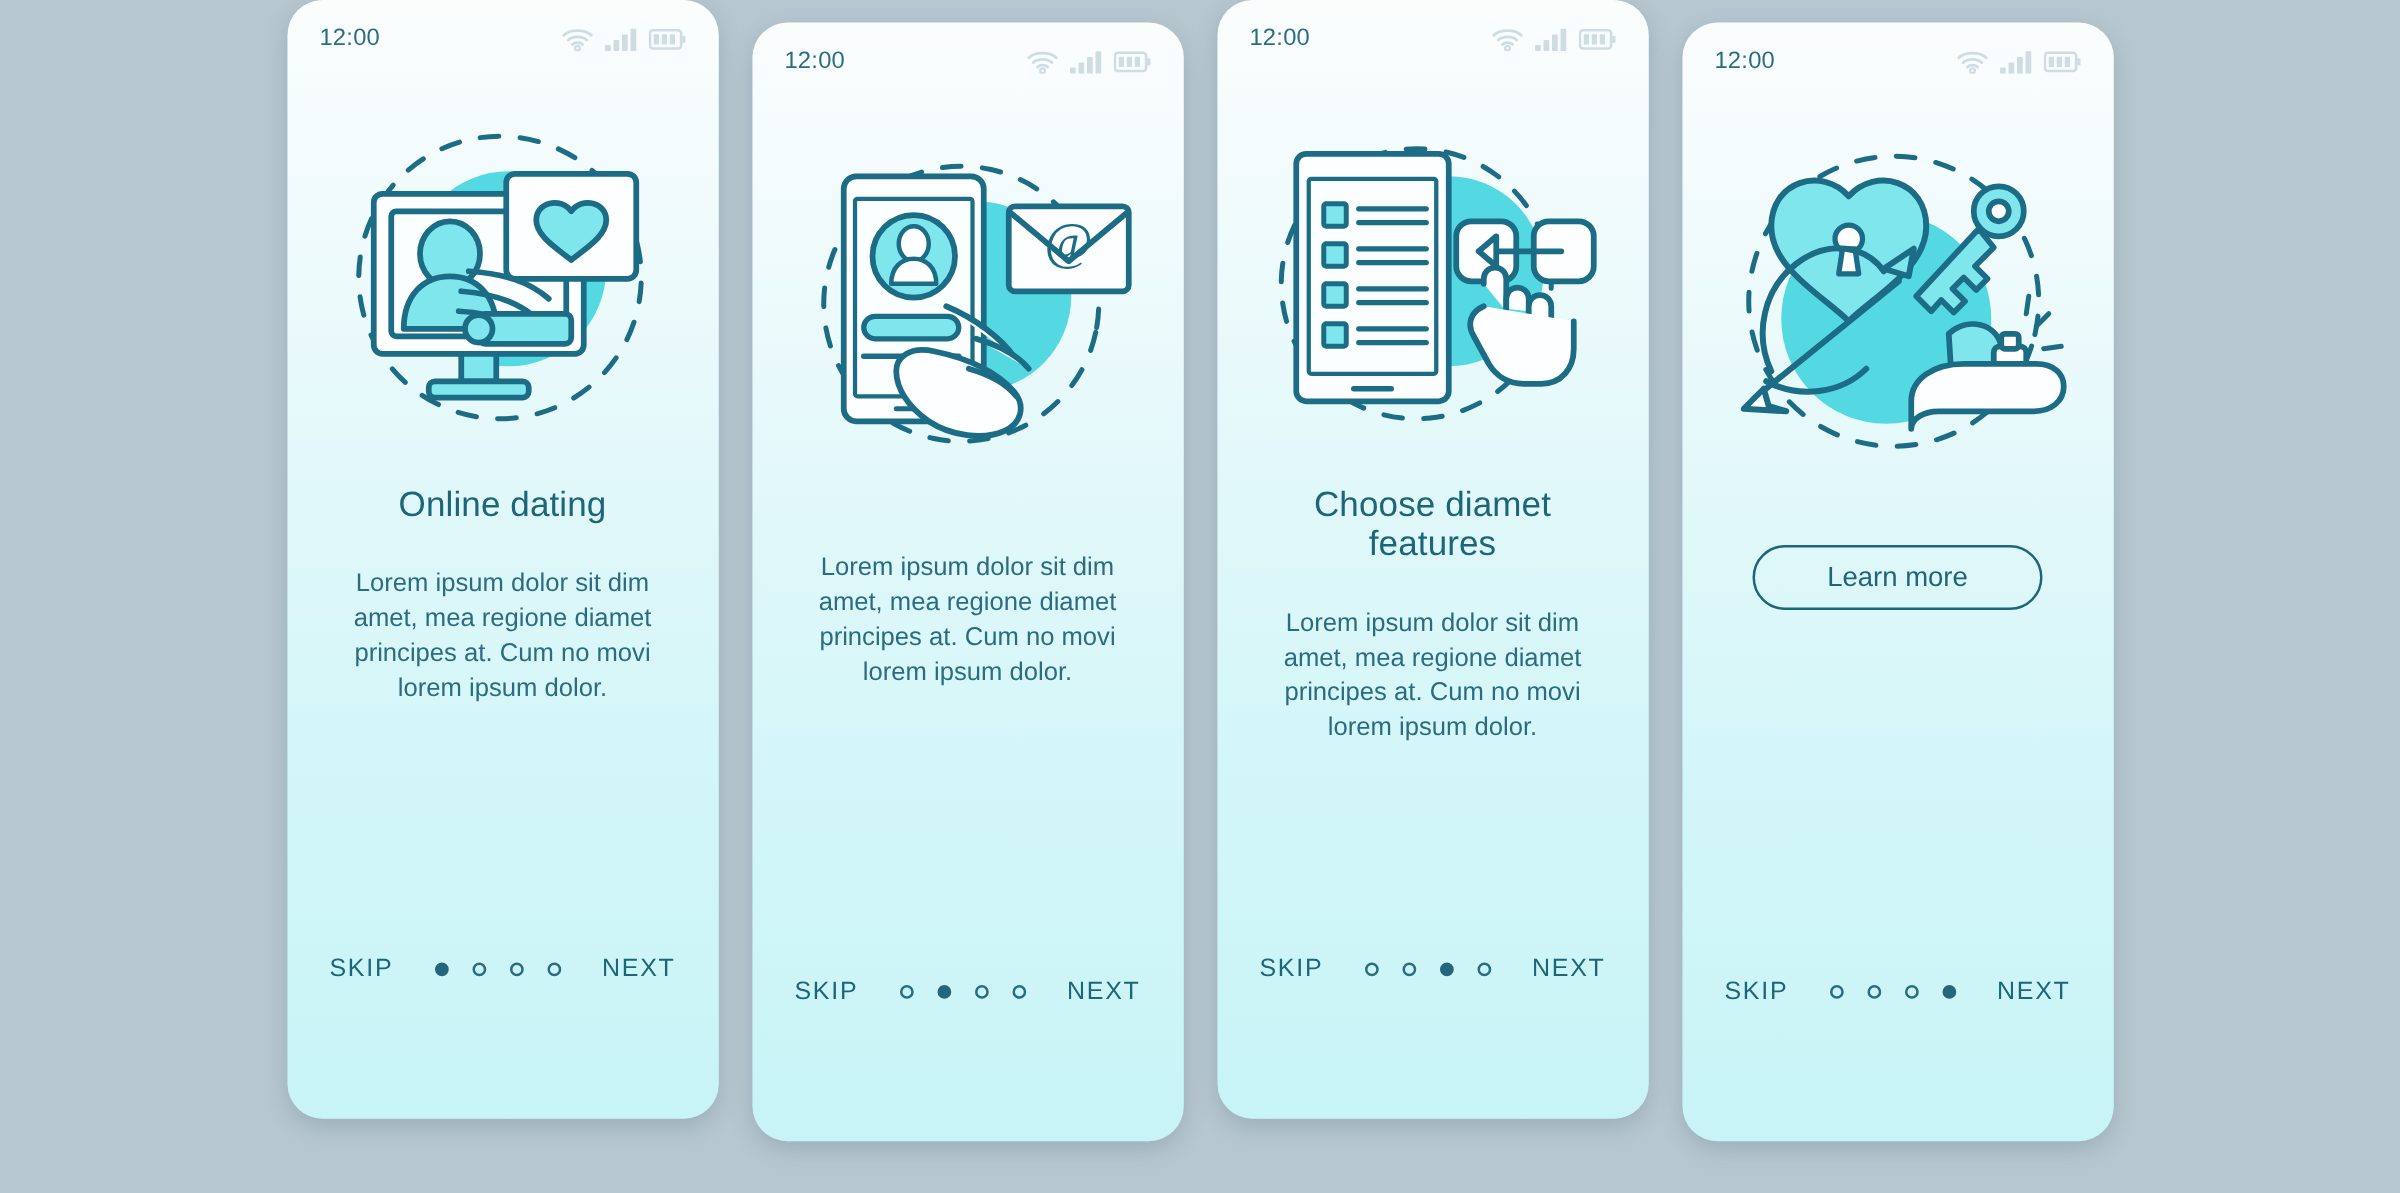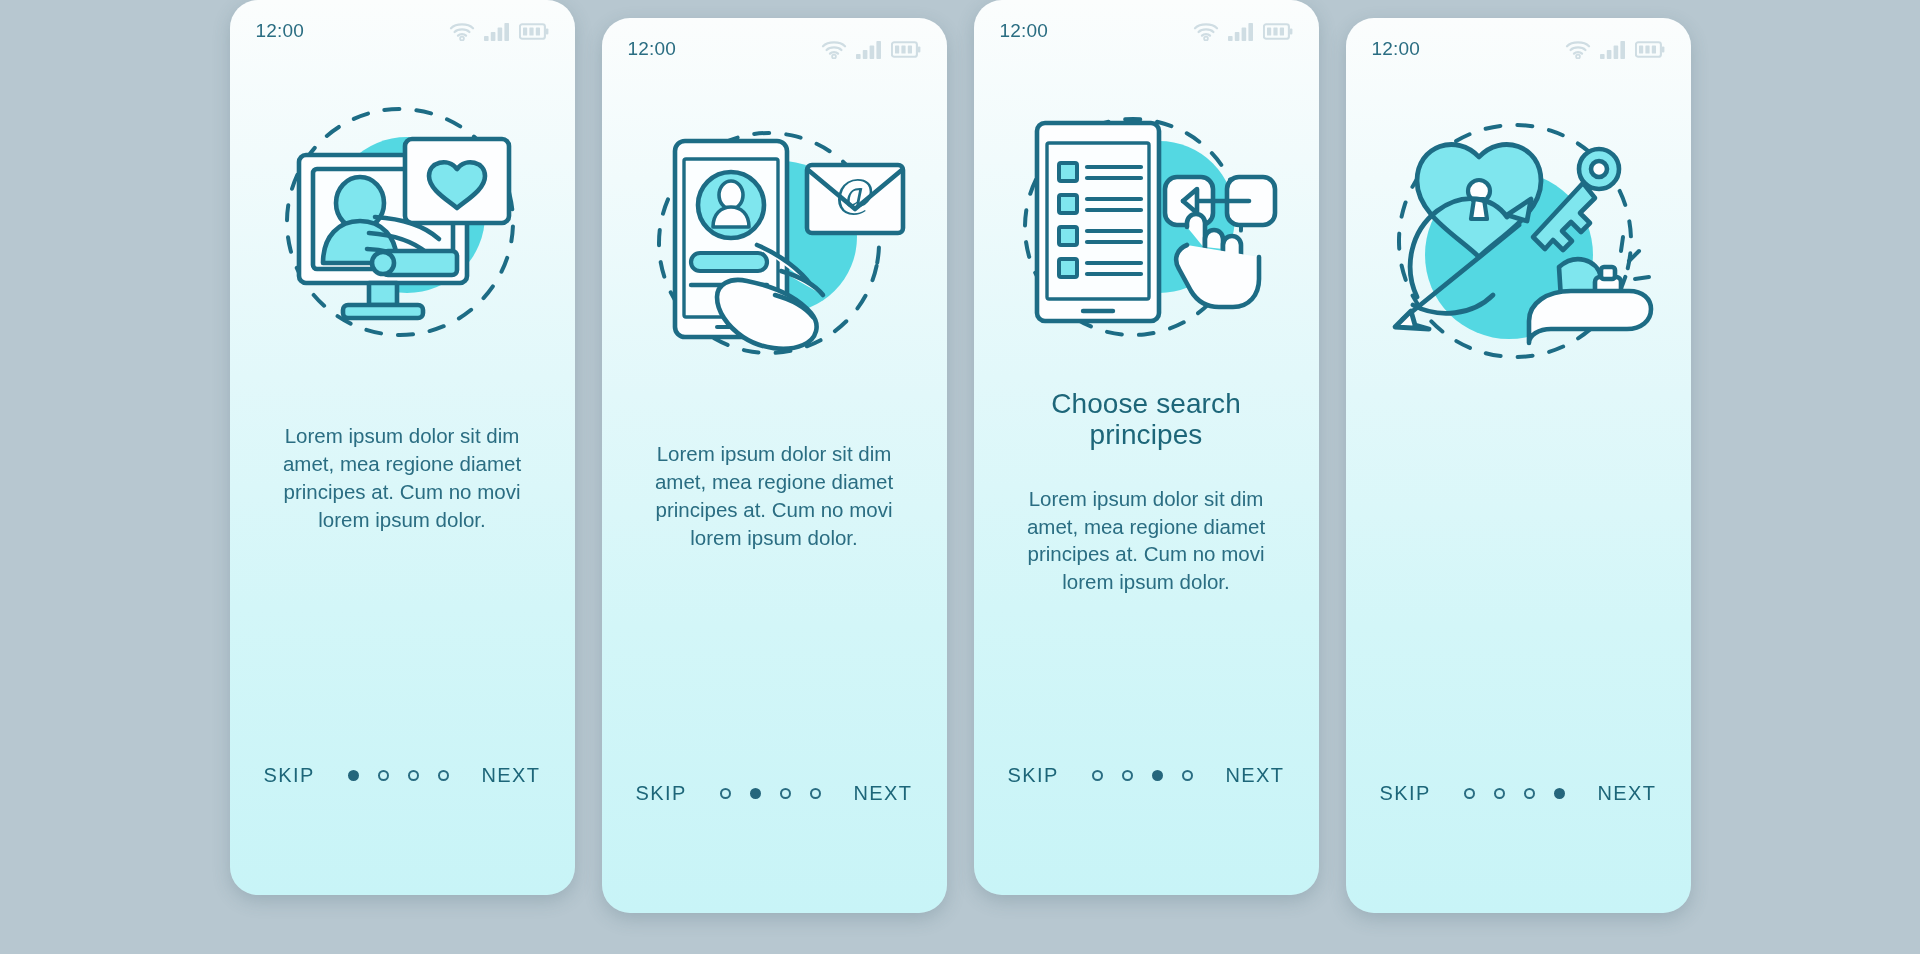--- a/index.html
+++ b/index.html
@@ -207,20 +207,21 @@
     <circle cx="126" cy="186" r="11" fill="#7fe6ee"></circle>
   </g>
   <g stroke="#1d6c85" stroke-width="4.6" fill="#7fe6ee" stroke-linejoin="round">
     <rect x="112" y="206" width="28" height="22"></rect>
     <rect x="86" y="228" width="80" height="13" rx="5"></rect>
   </g>
   </svg>
     </div>
 
     <div class="content">
+      <h2 class="title">Online dating</h2>
       <p class="body">Lorem ipsum dolor sit dim amet, mea regione diamet principes at. Cum no movi lorem ipsum dolor.</p>
 
     </div>
 
     <div class="nav">
       <span class="nav-link">SKIP</span>
       <span class="dots">
             <span class="dot active"></span>
             <span class="dot "></span>
             <span class="dot "></span>
@@ -373,21 +374,21 @@
   <g stroke="#1d6c85" stroke-width="4.6" fill="#fdfeff" stroke-linejoin="round" stroke-linecap="round">
     <path d="M186 150 v-4 a9 9 0 0 1 18 0 v26"></path>
     <path d="M204 170 v-8 a9 9 0 0 1 18 0 v10"></path>
     <path d="M222 174 v-6 a9 9 0 0 1 18 0 v12"></path>
     <path d="M186 168 c-10 4-14 14-8 24 l12 22 c6 10 16 16 28 16 h14 c16 0 26-12 26-28 v-22"></path>
   </g>
   </svg>
     </div>
 
     <div class="content">
-      <h2 class="title">Choose search principes</h2>
+      <h2 class="title">Choose diamet features</h2>
       <p class="body">Lorem ipsum dolor sit dim amet, mea regione diamet principes at. Cum no movi lorem ipsum dolor.</p>
 
     </div>
 
     <div class="nav">
       <span class="nav-link">SKIP</span>
       <span class="dots">
             <span class="dot "></span>
             <span class="dot "></span>
             <span class="dot active"></span>
@@ -458,20 +459,23 @@
       <line x1="262" y1="184" x2="276" y2="182"></line>
       <line x1="248" y1="156" x2="250" y2="142"></line>
     </g>
     <path d="M156 226 c0-18 18-30 42-30 h58 c14 0 22 8 22 18 0 12-10 20-24 20 h-76 c-12 0-22 6-22 14z" fill="#fdfeff"></path>
   </g>
   </svg>
     </div>
 
     <div class="content">
 
+    <div class="cta">
+      <button class="cta-btn">Learn more</button>
+    </div>
     </div>
 
     <div class="nav">
       <span class="nav-link">SKIP</span>
       <span class="dots">
             <span class="dot "></span>
             <span class="dot "></span>
             <span class="dot "></span>
             <span class="dot active"></span>
           </span>

